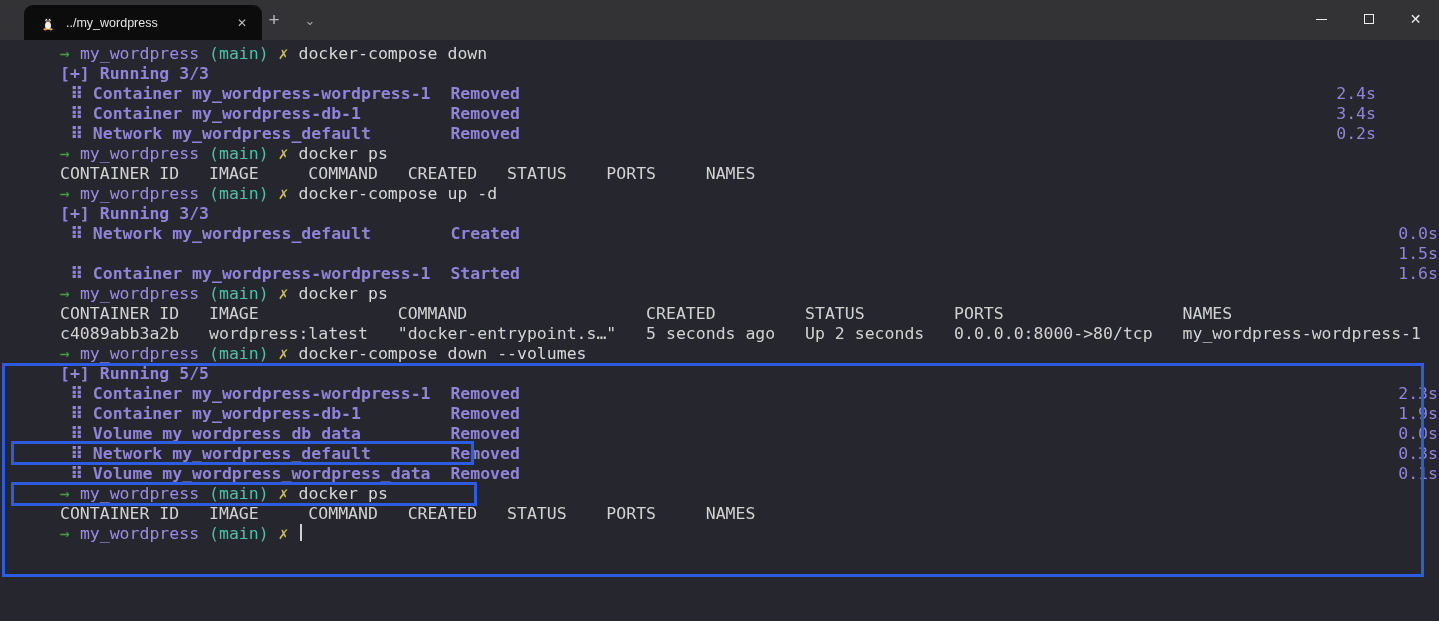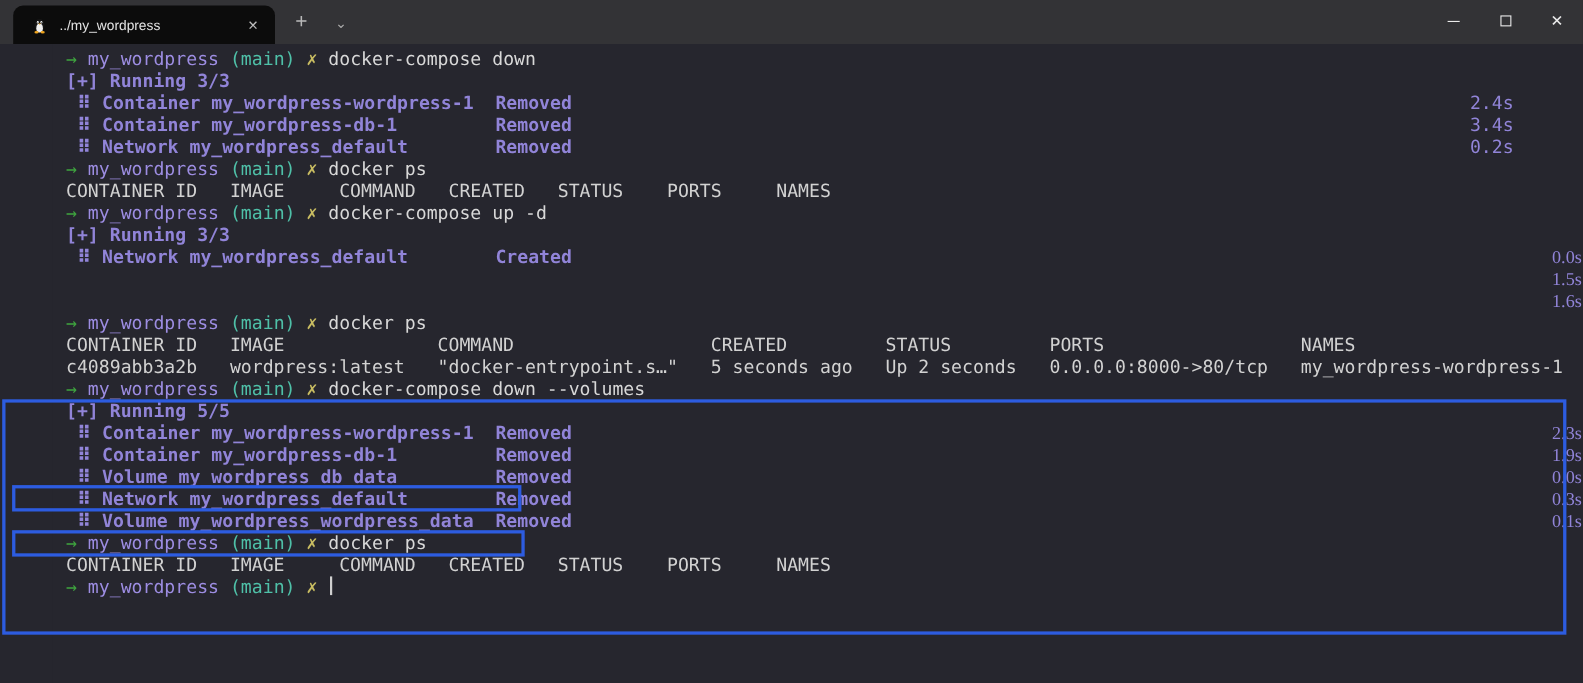--- a/index.html
+++ b/index.html
@@ -6,21 +6,21 @@
   body{
     width:1439px;height:621px;overflow:hidden;position:relative;
     background:#26262e;font-family:"Liberation Sans",sans-serif;
   }
   
   .titlebar{
     position:absolute;left:0;top:0;width:1439px;height:40px;
     background:#333336;
   }
   .tab{
-    position:absolute;left:12px;top:5px;width:238px;height:35px;
+    position:absolute;left:24px;top:5px;width:238px;height:35px;
     background:#0c0c0c;border-radius:9px 9px 0 0;
     display:flex;align-items:center;padding:0 10px;box-sizing:border-box;
     color:#e4e4e4;font-size:12.5px;cursor:default;
   }
   .tab-icon{width:16px;height:16px;flex:0 0 16px;margin-left:6px;}
   .tab-title{margin-left:10px;white-space:nowrap;overflow:hidden;flex:1 1 auto;}
   .tab-close{
     flex:0 0 auto;color:#bdbdbd;font-size:12px;line-height:12px;
     padding:3px 5px;border-radius:3px;
   }
@@ -44,21 +44,21 @@
   .line{height:20px;line-height:20px;white-space:pre;position:relative;}
   .g{color:#3fa33f;}            
   .p{color:#9d8de2;}            
   .t{color:#4fc0a8;}            
   .y{color:#c9bd62;}            
   .c{color:#d8d8d8;}            
   .w{color:#d2d2d2;}            
   .l{color:#9184d8;font-weight:bold;}            
   .timer{position:absolute;top:0;color:#9184d8;}
   .t1{right:111px;}
-  .t2{right:49px;font-family:Liberation Serif, serif;}
+  .t2{right:49px;}
   .cursor{
     display:inline-block;width:2px;height:17px;background:#d0d0d0;
     vertical-align:middle;margin-left:2px;transform:translateY(-2px);
   }
   
   .annotation{position:absolute;border:3px solid #2d5ce0;pointer-events:none;}
   .ann-full{left:2px;top:363px;width:1416px;height:208px;}
   .ann-db{left:11px;top:441px;width:457px;height:18px;}
   .ann-wp{left:11px;top:482px;width:460px;height:18px;}
 </style>
@@ -102,21 +102,21 @@
       <div class="line"><span class="l">[+] Running 3/3</span></div>
       <div class="line"><span class="l"> ⠿ Container my_wordpress-wordpress-1  Removed</span><span class="timer t1">2.4s</span></div>
       <div class="line"><span class="l"> ⠿ Container my_wordpress-db-1         Removed</span><span class="timer t1">3.4s</span></div>
       <div class="line"><span class="l"> ⠿ Network my_wordpress_default        Removed</span><span class="timer t1">0.2s</span></div>
       <div class="line"><span class="g">→ </span><span class="p">my_wordpress</span><span class="c"> </span><span class="t">(main)</span><span class="c"> </span><span class="y">✗</span><span class="c"> docker ps</span></div>
       <div class="line"><span class="w">CONTAINER ID   IMAGE     COMMAND   CREATED   STATUS    PORTS     NAMES</span></div>
       <div class="line"><span class="g">→ </span><span class="p">my_wordpress</span><span class="c"> </span><span class="t">(main)</span><span class="c"> </span><span class="y">✗</span><span class="c"> docker-compose up -d</span></div>
       <div class="line"><span class="l">[+] Running 3/3</span></div>
       <div class="line"><span class="l"> ⠿ Network my_wordpress_default        Created</span><span class="timer t2">0.0s</span></div>
       <div class="line"><span class="timer t2">1.5s</span></div>
-      <div class="line"><span class="timer t2">1.6s</span></div>
+      <div class="line"><span class="l"> ⠿ Container my_wordpress-wordpress-1  Started</span><span class="timer t2">1.6s</span></div>
       <div class="line"><span class="g">→ </span><span class="p">my_wordpress</span><span class="c"> </span><span class="t">(main)</span><span class="c"> </span><span class="y">✗</span><span class="c"> docker ps</span></div>
       <div class="line"><span class="w">CONTAINER ID   IMAGE              COMMAND                  CREATED         STATUS         PORTS                  NAMES</span></div>
       <div class="line"><span class="w">c4089abb3a2b   wordpress:latest   "docker-entrypoint.s…"   5 seconds ago   Up 2 seconds   0.0.0.0:8000-&gt;80/tcp   my_wordpress-wordpress-1</span></div>
       <div class="line"><span class="g">→ </span><span class="p">my_wordpress</span><span class="c"> </span><span class="t">(main)</span><span class="c"> </span><span class="y">✗</span><span class="c"> docker-compose down --volumes</span></div>
       <div class="line"><span class="l">[+] Running 5/5</span></div>
       <div class="line"><span class="l"> ⠿ Container my_wordpress-wordpress-1  Removed</span><span class="timer t2">2.3s</span></div>
       <div class="line"><span class="l"> ⠿ Container my_wordpress-db-1         Removed</span><span class="timer t2">1.9s</span></div>
       <div class="line"><span class="l"> ⠿ Volume my_wordpress_db_data         Removed</span><span class="timer t2">0.0s</span></div>
       <div class="line"><span class="l"> ⠿ Network my_wordpress_default        Removed</span><span class="timer t2">0.3s</span></div>
       <div class="line"><span class="l"> ⠿ Volume my_wordpress_wordpress_data  Removed</span><span class="timer t2">0.1s</span></div>

